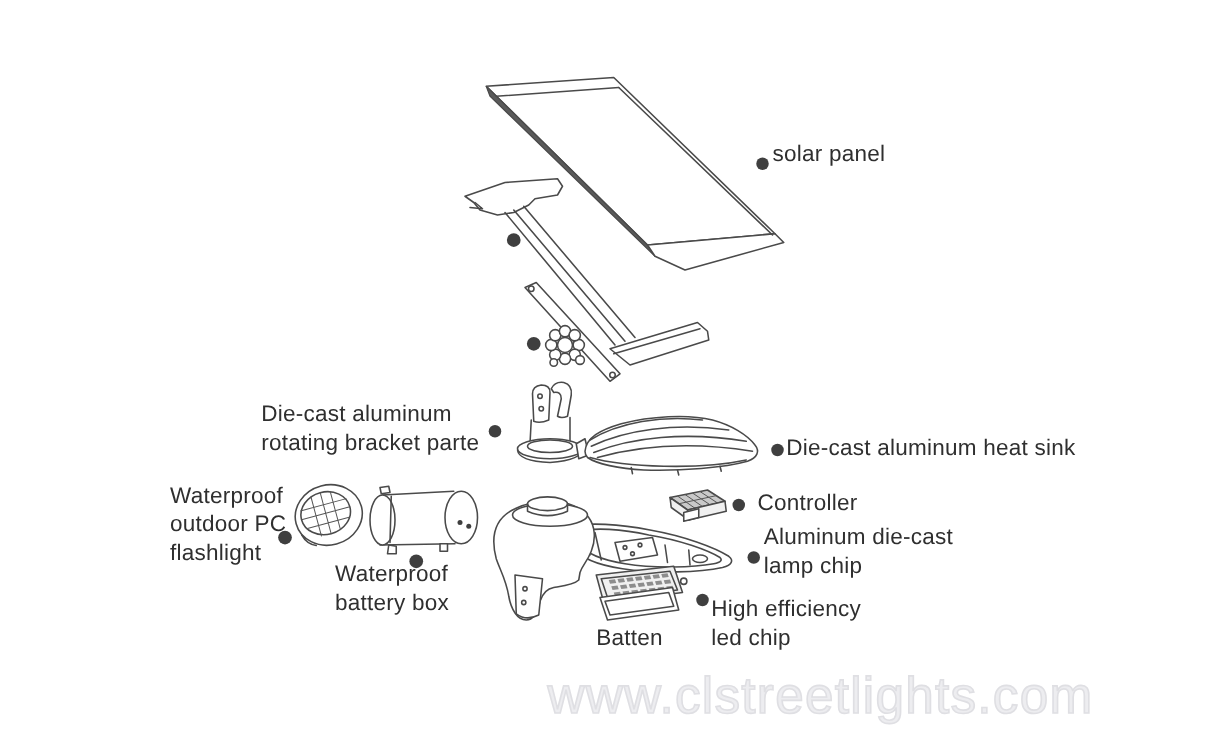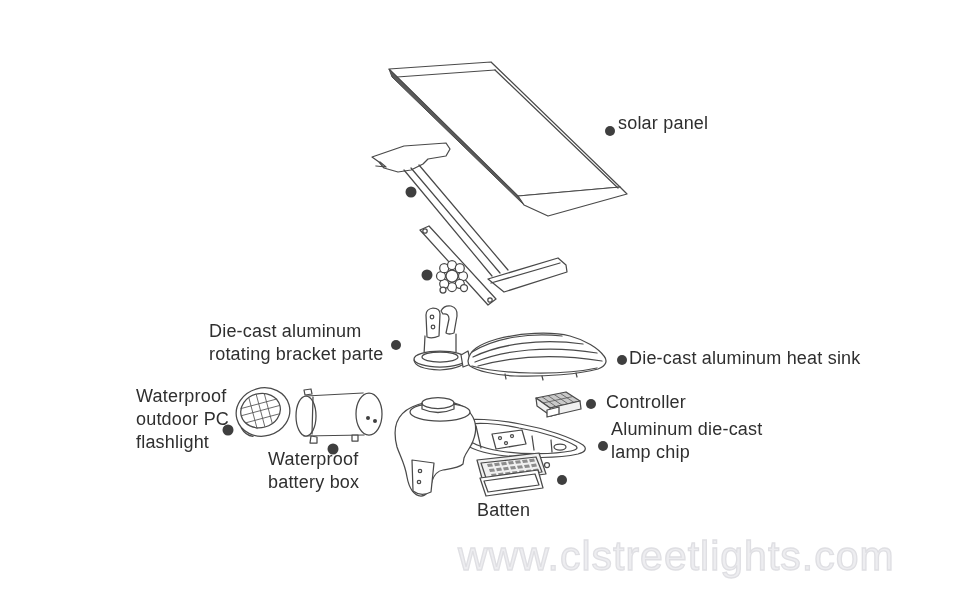--- a/index.html
+++ b/index.html
@@ -15,21 +15,21 @@
   .dk{fill:#5a5a5a;stroke:var(--line,#4a4a4a);stroke-width:1;}
   .grid{stroke:#565656;stroke-width:.8;fill:none;}
   .cell{fill:#8d8d8d;stroke:none;}
   .shade{fill:#c9c9c9;}
   .lt{fill:#f0f0f0;}
   .lbl{
     position:absolute;font-size:18px;line-height:23px;
     color:var(--text,#2f2f2f);white-space:pre-line;letter-spacing:.2px;
   }
   .watermark{
-    position:absolute;left:458px;top:533px;font-size:41px;letter-spacing:1px;
+    position:absolute;left:438px;top:533px;font-size:41px;letter-spacing:1px;
     color:#ededf0;-webkit-text-stroke:1.3px var(--watermark,#dfdfe3);
     white-space:nowrap;
   }
 </style>
 </head>
 <body>
 
 <div class="stage">
 
   <svg class="diagram-svg" viewBox="0 0 977 592">
@@ -176,15 +176,17 @@
   <div class="lbl" style="left:629px;top:347px">Die-cast aluminum heat sink</div>
   <div class="lbl" style="left:136px;top:385px">Waterproof
 outdoor PC
 flashlight</div>
   <div class="lbl" style="left:268px;top:448px">Waterproof
 battery box</div>
   <div class="lbl" style="left:606px;top:391px">Controller</div>
   <div class="lbl" style="left:611px;top:418px">Aluminum die-cast
 lamp chip</div>
   <div class="lbl" style="left:477px;top:499px">Batten</div>
+  <div class="lbl" style="left:569px;top:476px">High efficiency
+led chip</div>
 
   <div class="watermark">www.clstreetlights.com</div>
 </div>
 
 </body></html>

